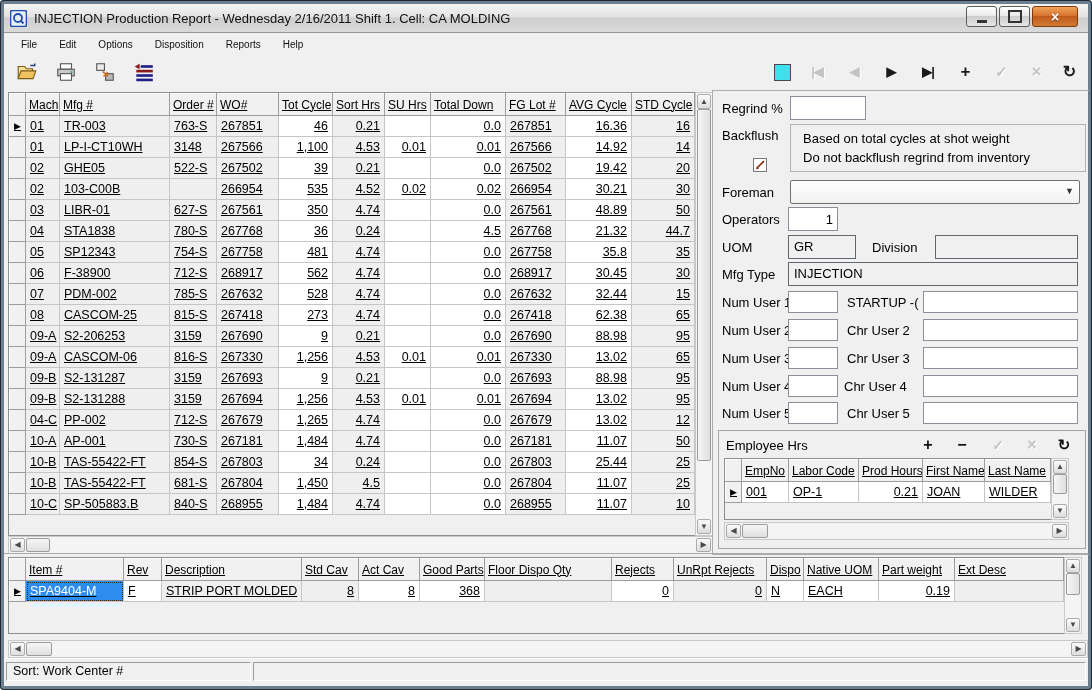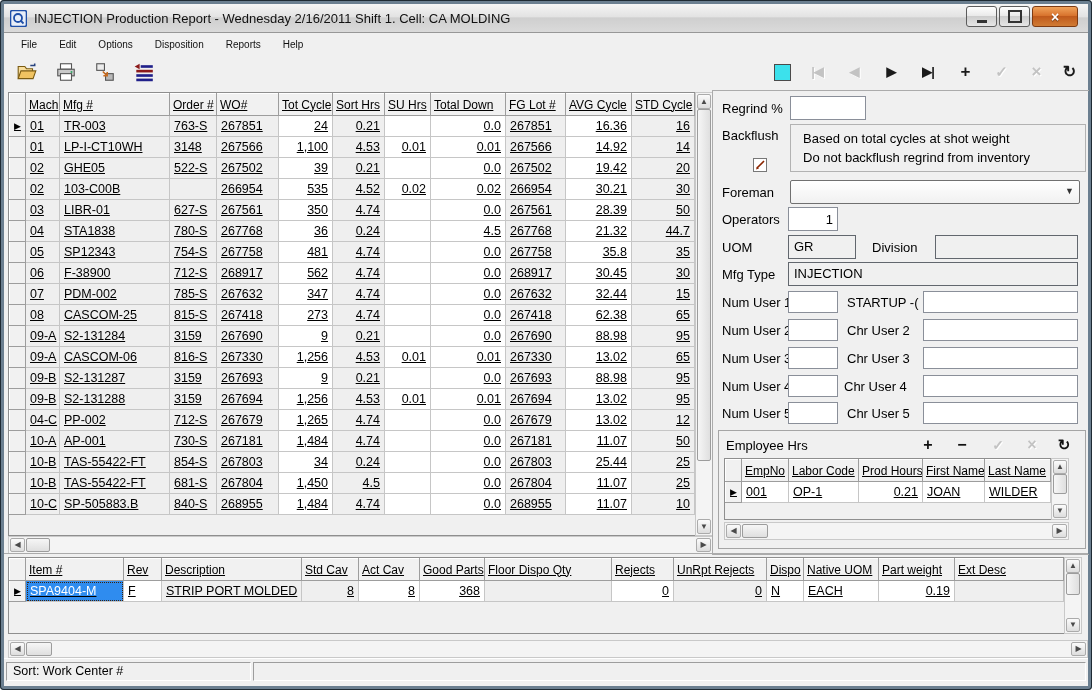--- a/index.html
+++ b/index.html
@@ -177,21 +177,21 @@
             <th>FG Lot #</th>
             <th>AVG Cycle</th>
             <th>STD Cycle</th>
           </tr>
           <tr>
             <td class="ind">▶</td>
             <td class="l">01</td>
             <td class="l">TR-003</td>
             <td class="l">763-S</td>
             <td class="l">267851</td>
-            <td class="r w">24</td>
+            <td class="r w">46</td>
             <td class="r">0.21</td>
             <td class="r w"></td>
             <td class="r w">0.0</td>
             <td class="l">267851</td>
             <td class="r w">16.36</td>
             <td class="r">16</td>
           </tr>
           <tr>
             <td class="ind"></td>
             <td class="l">01</td>
@@ -238,21 +238,21 @@
             <td class="ind"></td>
             <td class="l">03</td>
             <td class="l">LIBR-01</td>
             <td class="l">627-S</td>
             <td class="l">267561</td>
             <td class="r w">350</td>
             <td class="r">4.74</td>
             <td class="r w"></td>
             <td class="r w">0.0</td>
             <td class="l">267561</td>
-            <td class="r w">28.39</td>
+            <td class="r w">48.89</td>
             <td class="r">50</td>
           </tr>
           <tr>
             <td class="ind"></td>
             <td class="l">04</td>
             <td class="l">STA1838</td>
             <td class="l">780-S</td>
             <td class="l">267768</td>
             <td class="r w">36</td>
             <td class="r">0.24</td>
@@ -289,21 +289,21 @@
             <td class="l">268917</td>
             <td class="r w">30.45</td>
             <td class="r">30</td>
           </tr>
           <tr>
             <td class="ind"></td>
             <td class="l">07</td>
             <td class="l">PDM-002</td>
             <td class="l">785-S</td>
             <td class="l">267632</td>
-            <td class="r w">347</td>
+            <td class="r w">528</td>
             <td class="r">4.74</td>
             <td class="r w"></td>
             <td class="r w">0.0</td>
             <td class="l">267632</td>
             <td class="r w">32.44</td>
             <td class="r">15</td>
           </tr>
           <tr>
             <td class="ind"></td>
             <td class="l">08</td>
@@ -314,21 +314,21 @@
             <td class="r">4.74</td>
             <td class="r w"></td>
             <td class="r w">0.0</td>
             <td class="l">267418</td>
             <td class="r w">62.38</td>
             <td class="r">65</td>
           </tr>
           <tr>
             <td class="ind"></td>
             <td class="l">09-A</td>
-            <td class="l">S2-131284</td>
+            <td class="l">S2-206253</td>
             <td class="l">3159</td>
             <td class="l">267690</td>
             <td class="r w">9</td>
             <td class="r">0.21</td>
             <td class="r w"></td>
             <td class="r w">0.0</td>
             <td class="l">267690</td>
             <td class="r w">88.98</td>
             <td class="r">95</td>
           </tr>

